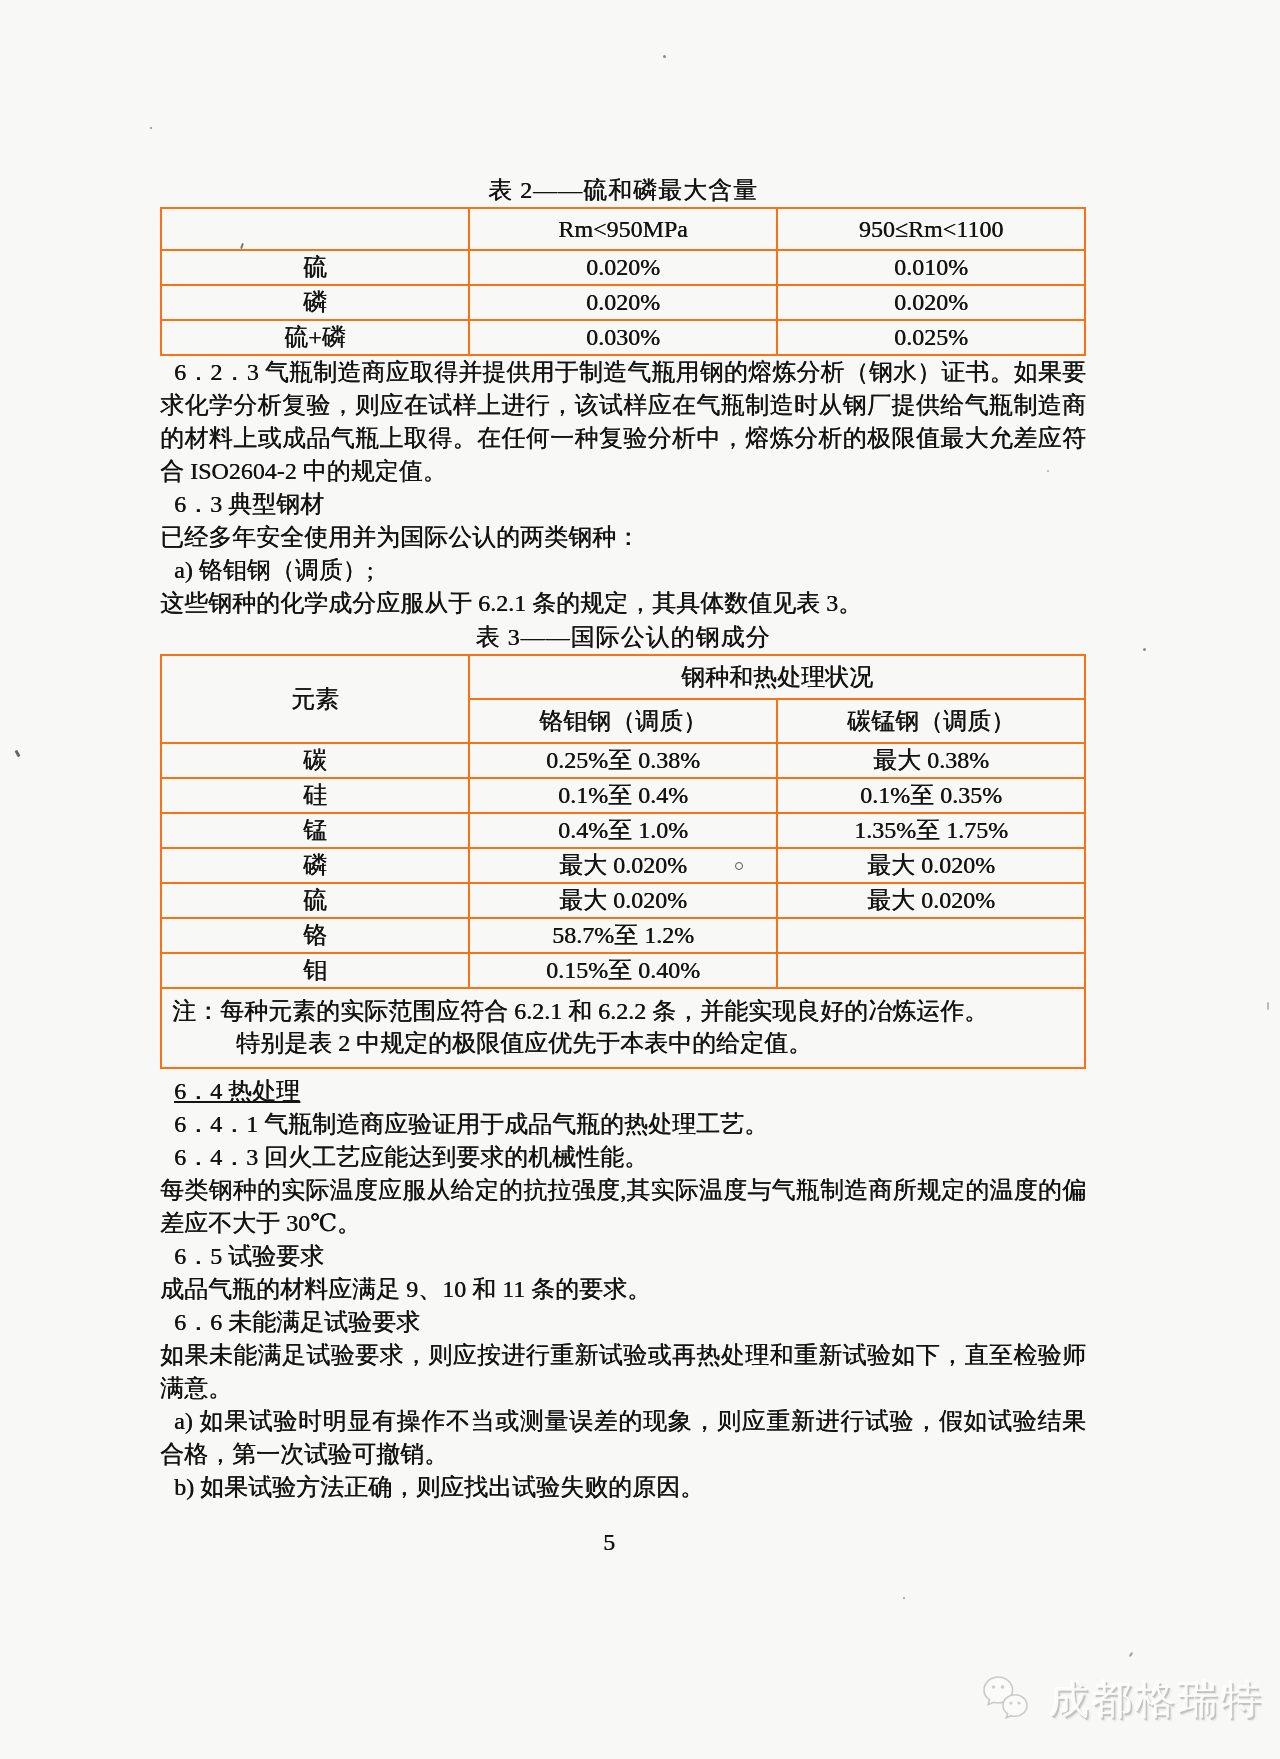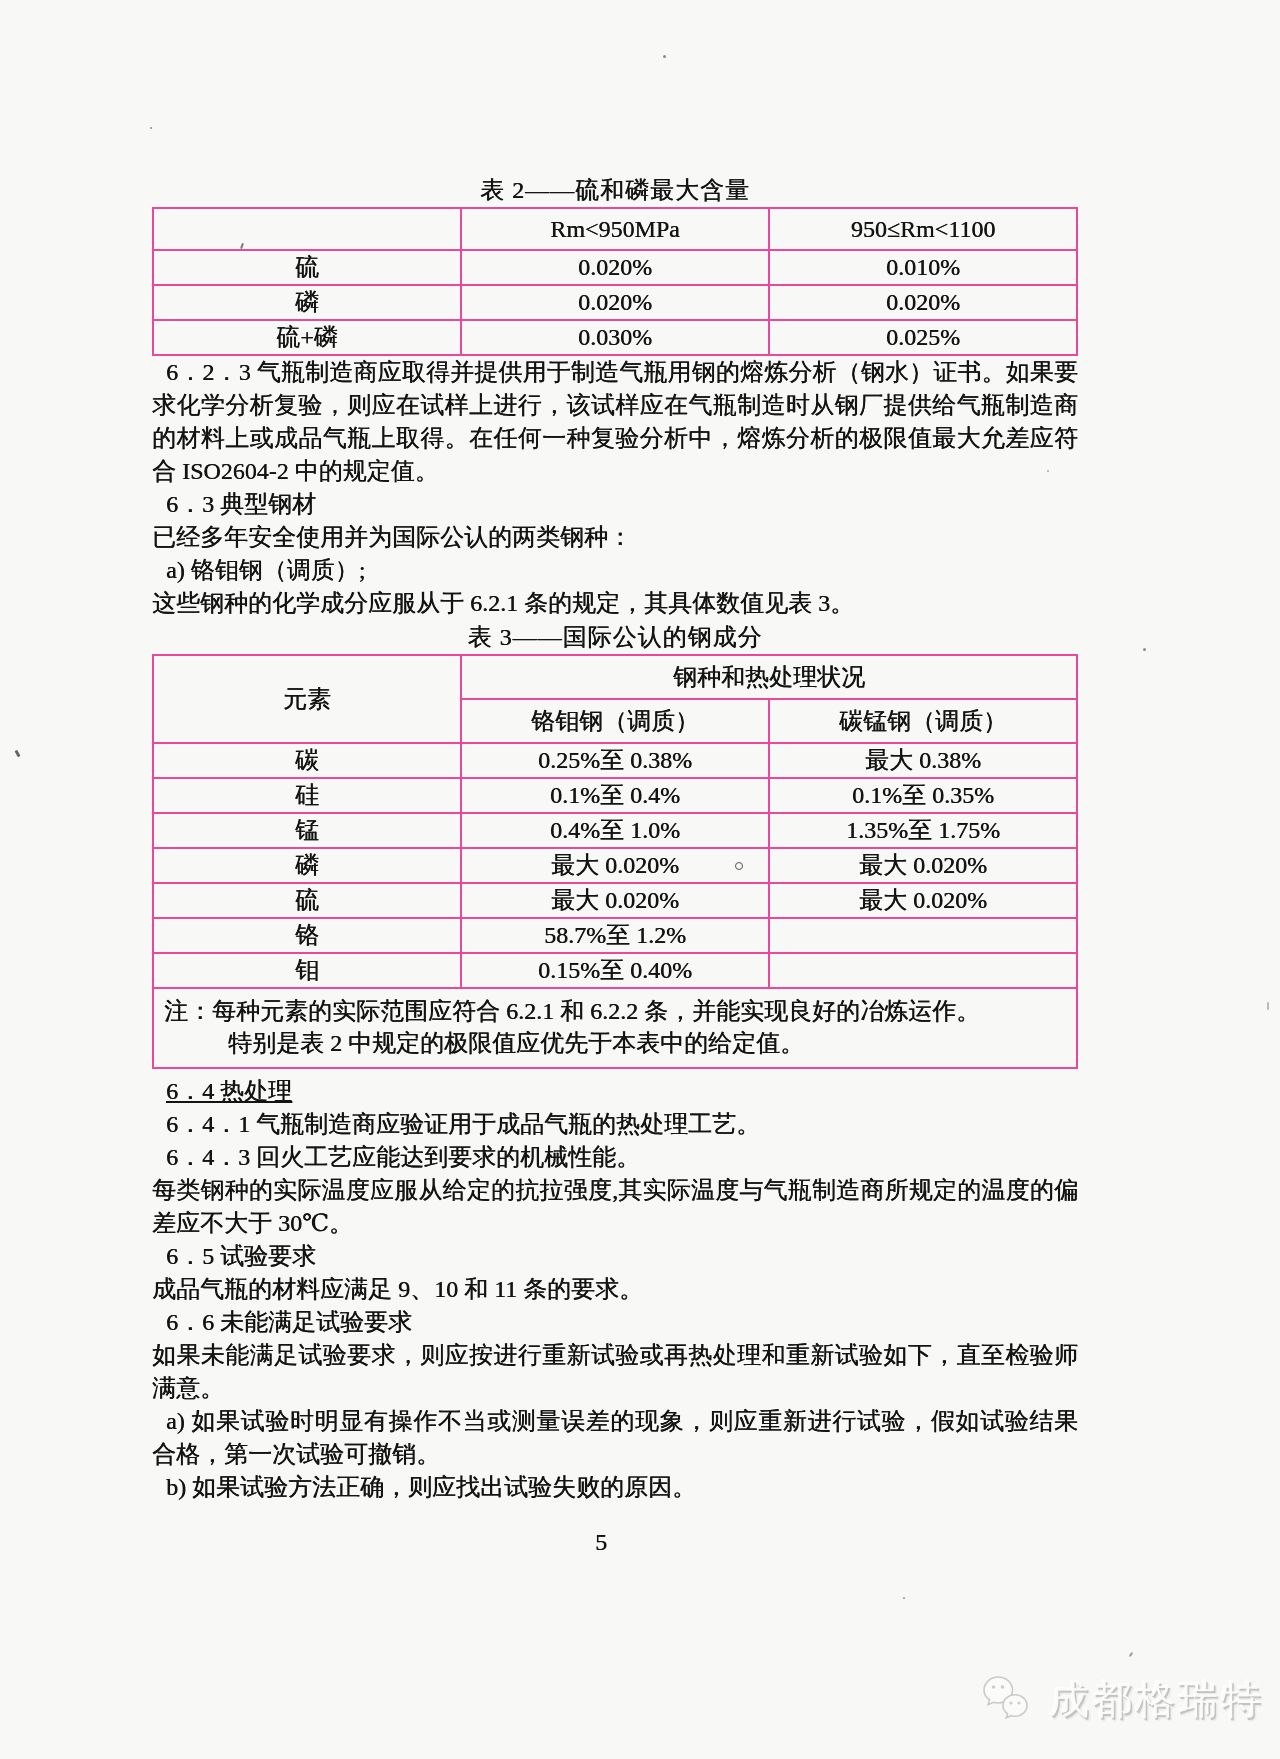--- a/index.html
+++ b/index.html
@@ -10,39 +10,39 @@
   }
   .page{
     position:relative;
     width:1280px;height:1759px;
     background:#f8f8f6;
     overflow:hidden;
     color:#141414;
   }
   .content{
     position:absolute;
-    left:152px;top:176px;
+    left:160px;top:176px;
     width:926px;
     font-size:24px;
     line-height:33px;
     text-shadow:0.4px 0 0 currentColor; 
   }
   .caption{
     text-align:center;
     line-height:28px;
     margin:0 0 3px 0;
     letter-spacing:1px;
   }
   table{
     width:100%;
     border-collapse:collapse;
     table-layout:fixed;
   }
   table, th, td{
-    border:2px solid #ec4899;
+    border:2px solid #f97316;
     font-family:Liberation Serif, serif;
   }
   td{
     text-align:center;
     vertical-align:middle;
     padding:0 4px;
     font-size:24px;
   }
   .t2 td.hdr{height:40px;}
   .t2 td.cell{height:27px;}

